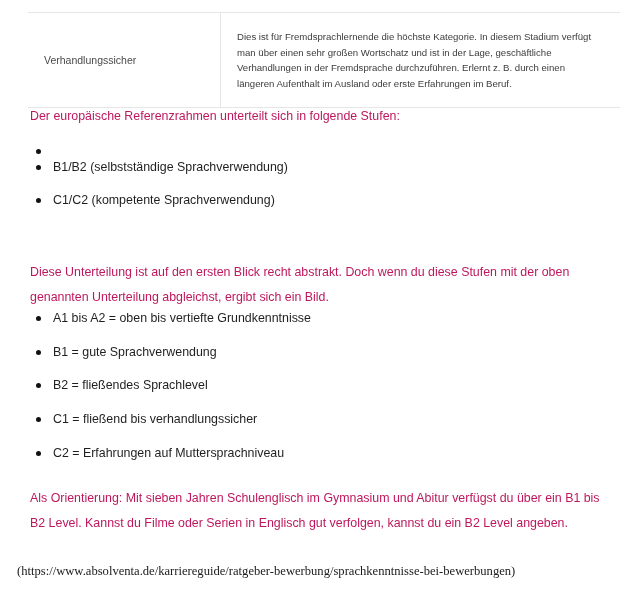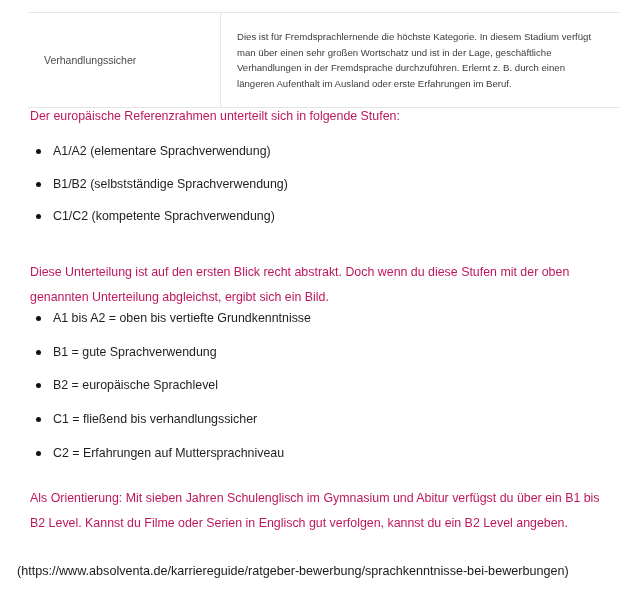--- a/index.html
+++ b/index.html
@@ -100,21 +100,21 @@
 
   
   .source-url {
     position: absolute;
     left: 17px;
     top: 560px;
     width: 600px;
     font-size: 12.6px;
     line-height: 1.75;
     color: #1a1a1a;
-    font-family: Liberation Sans, sans-serif;
+    font-family: Liberation Serif, serif;
     word-break: break-word;
   }
 </style>
 </head>
 <body>
 
 <div class="page">
 
   <table class="level-table">
     <tbody>
@@ -123,21 +123,20 @@
         <td class="cell-desc">Dies ist für Fremdsprachlernende die höchste Kategorie. In diesem Stadium verfügt man über einen sehr großen Wortschatz und ist in der Lage, geschäftliche Verhandlungen in der Fremdsprache durchzuführen. Erlernt z. B. durch einen längeren Aufenthalt im Ausland oder erste Erfahrungen im Beruf.</td>
       </tr>
     </tbody>
   </table>
 
   <p class="para p-intro">Der europäische Referenzrahmen unterteilt sich in folgende Stufen:</p>
 
   <ul class="blist list-one">
     <li>
       <span class="dot"></span>
-      <span>A1/A2 (elementare Sprachverwendung)</span>
     </li>
     <li>
       <span class="dot"></span>
       <span>B1/B2 (selbstständige Sprachverwendung)</span>
     </li>
     <li>
       <span class="dot"></span>
       <span>C1/C2 (kompetente Sprachverwendung)</span>
     </li>
   </ul>
@@ -148,21 +147,21 @@
     <li>
       <span class="dot"></span>
       <span>A1 bis A2 = oben bis vertiefte Grundkenntnisse</span>
     </li>
     <li>
       <span class="dot"></span>
       <span>B1 = gute Sprachverwendung</span>
     </li>
     <li>
       <span class="dot"></span>
-      <span>B2 = europäische Sprachlevel</span>
+      <span>B2 = fließendes Sprachlevel</span>
     </li>
     <li>
       <span class="dot"></span>
       <span>C1 = fließend bis verhandlungssicher</span>
     </li>
     <li>
       <span class="dot"></span>
       <span>C2 = Erfahrungen auf Muttersprachniveau</span>
     </li>
   </ul>

